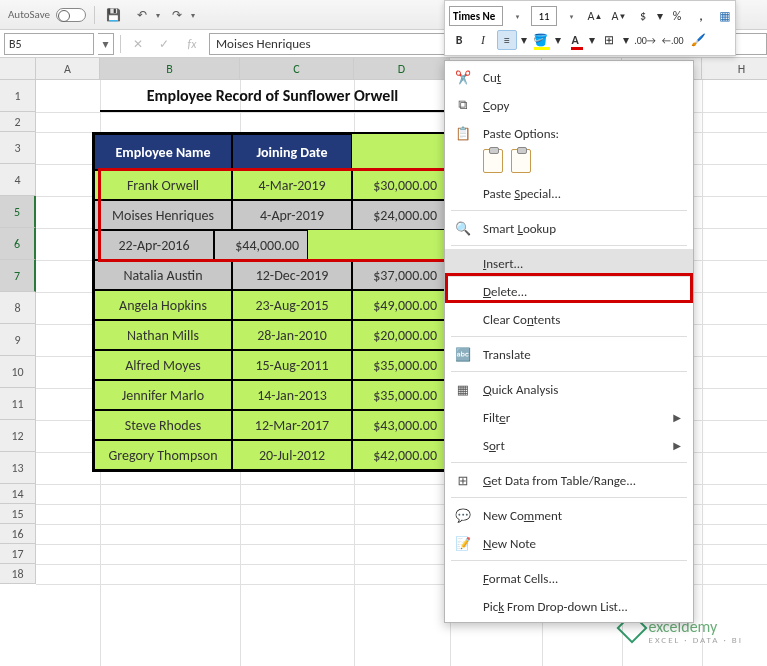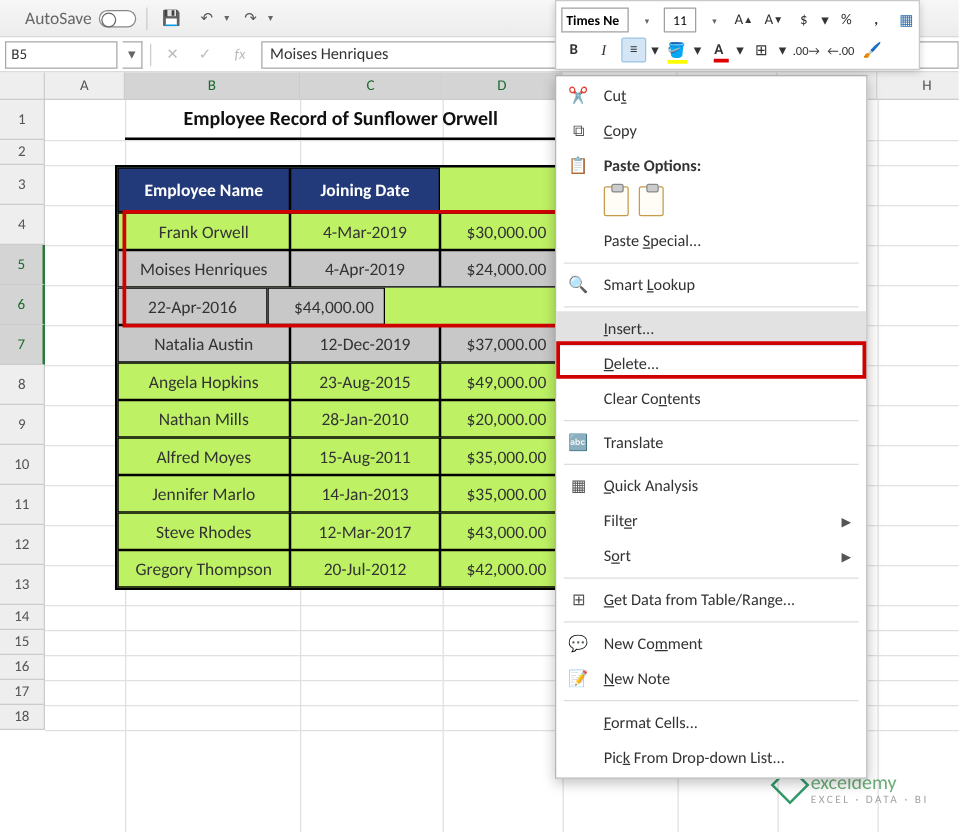--- a/index.html
+++ b/index.html
@@ -1,20 +1,20 @@
 <!DOCTYPE html>
 <html><head>
 <meta charset="utf-8">
 <style>
 * { box-sizing: border-box; margin: 0; padding: 0; font-family: "Segoe UI", Calibri, Arial, sans-serif; }
 body { background: #fff; width: 767px; height: 666px; position: relative; overflow: hidden; font-size: 12px; color: #333; }
 
 
 .qat { display: flex; align-items: center; height: 30px; background: linear-gradient(#f7f7f7,#ececec); border-bottom: 1px solid #d0d0d0; padding: 0 8px; gap: 6px; }
-.qat .lbl { font-size: 14px; color: #666; margin-left:12px;}
+.qat .lbl { font-size: 11px; color: #666; margin-left:0;}
 .autosave-pill { display:inline-flex; align-items:center; border:1px solid #888; border-radius:8px; height:14px; width:30px; position:relative; background:#fff;}
 .autosave-pill::after{content:"";position:absolute;left:1px;top:1px;width:10px;height:10px;border:1px solid #666;border-radius:50%;background:#fff;}
 .qat-btn { width:22px;height:22px;display:flex;align-items:center;justify-content:center;color:#555;border-radius:2px;}
 .qat-sep{width:1px;height:18px;background:#ccc;margin:0 2px;}
 .qat .drop{font-size:8px;color:#666;margin-left:-3px;}
 
 
 .mini-toolbar {
   position:absolute; left:444px; top:0; width:292px;
   background:#fff; border:1px solid #c9c9c9; box-shadow:0 2px 6px rgba(0,0,0,.18);
@@ -286,21 +286,21 @@
   <div class="ctx-item">
     <span class="ctx-icon">✂️</span>
     <span class="ctx-label">Cu<u>t</u></span>
   </div>
   <div class="ctx-item">
     <span class="ctx-icon">⧉</span>
     <span class="ctx-label"><u>C</u>opy</span>
   </div>
   <div class="ctx-item">
     <span class="ctx-icon">📋</span>
-    <span class="ctx-label" style="font-weight:700">Paste Options:</span>
+    <span class="ctx-label" style="font-weight:400">Paste Options:</span>
   </div>
   <div class="ctx-sub">
     <span class="clip"></span>
     <span class="clip"></span>
   </div>
   <div class="ctx-item">
     <span class="ctx-icon"></span>
     <span class="ctx-label">Paste <u>S</u>pecial...</span>
   </div>
   <div class="ctx-sep"></div>

